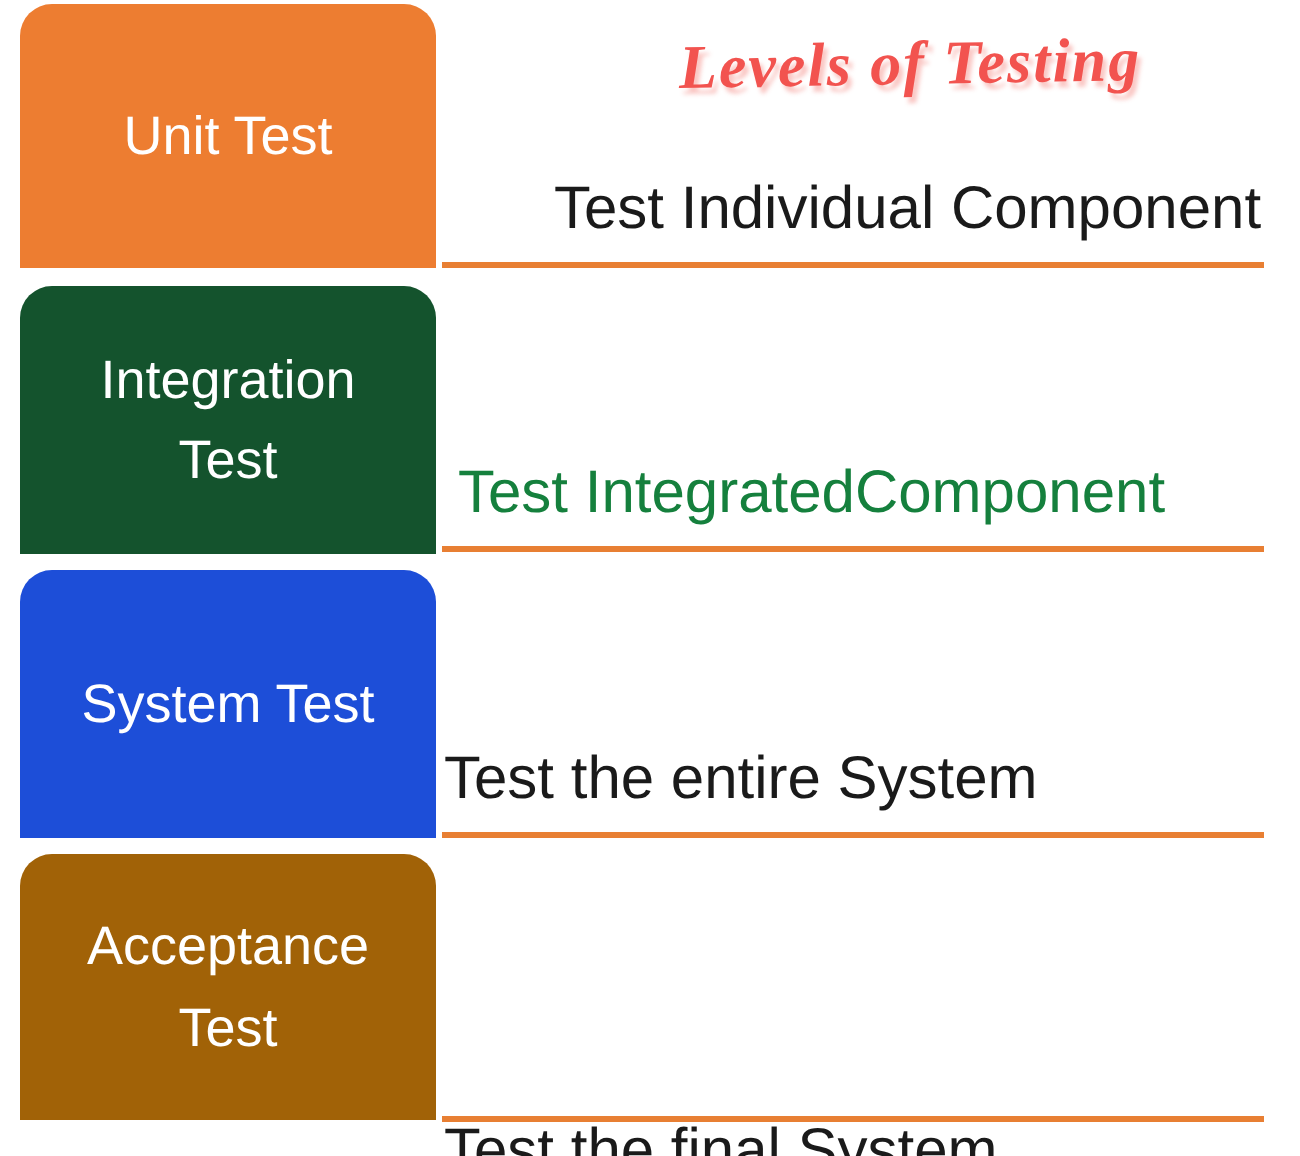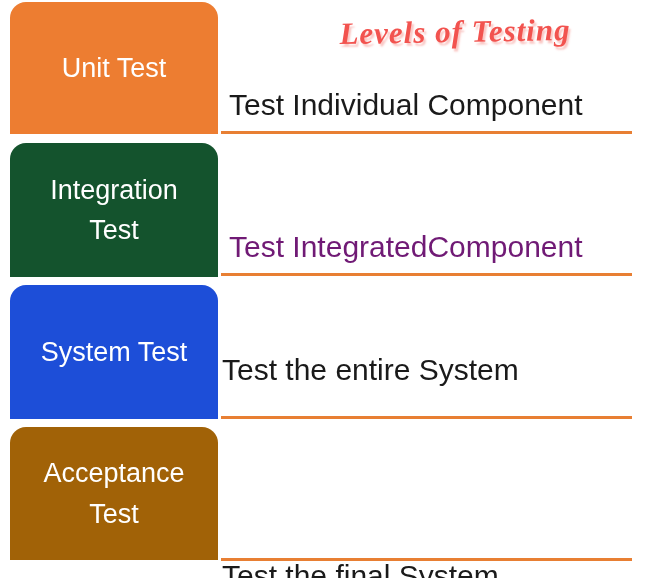--- a/index.html
+++ b/index.html
@@ -66,36 +66,36 @@
 
   
   .desc {
     position: absolute;
     font-size: 30px;
     line-height: 36px;
     white-space: nowrap;
   }
   .desc-1 { top: 87px;  left: 229px; }
   .desc-2 { top: 229px; left: 229px; }
-  .desc-3 { top: 352px; left: 222px; }
+  .desc-3 { top: 372px; left: 222px; }
   .desc-4 { top: 514px; left: 222px; margin-top: 44px; }
 </style>
 </head>
 <body>
 
 <div class="canvas">
 
   <div class="title" style="color: rgb(242, 83, 79);">Levels of Testing</div>
 
   <div class="level-block block-1" style="background-color: rgb(237, 125, 49);">Unit Test</div>
-  <div class="desc desc-1" style="color: rgb(26, 26, 26);">Test Individual Component</div>
+  <div class="desc desc-1" style="color: rgb(26, 26, 26); margin-left: 48px;">Test Individual Component</div>
   <div class="underline line-1" style="background-color: rgb(232, 127, 51);"></div>
 
   <div class="level-block block-2" style="background-color: #14532d;">Integration Test</div>
-  <div class="desc desc-2" style="color: #701a75; text-align: right;">Test IntegratedComponent</div>
+  <div class="desc desc-2" style="color: #15803d; text-align: right;">Test IntegratedComponent</div>
   <div class="underline line-2" style="background-color: rgb(232, 127, 51);"></div>
 
   <div class="level-block block-3" style="background-color: #1d4ed8;">System Test</div>
   <div class="desc desc-3" style="color: rgb(26, 26, 26);">Test the entire System</div>
   <div class="underline line-3" style="background-color: rgb(232, 127, 51);"></div>
 
   <div class="level-block block-4" style="background-color: #a16207;">Acceptance Test</div>
   <div class="desc desc-4" style="color: rgb(26, 26, 26);">Test the final System</div>
   <div class="underline line-4" style="background-color: rgb(232, 127, 51);"></div>
 

